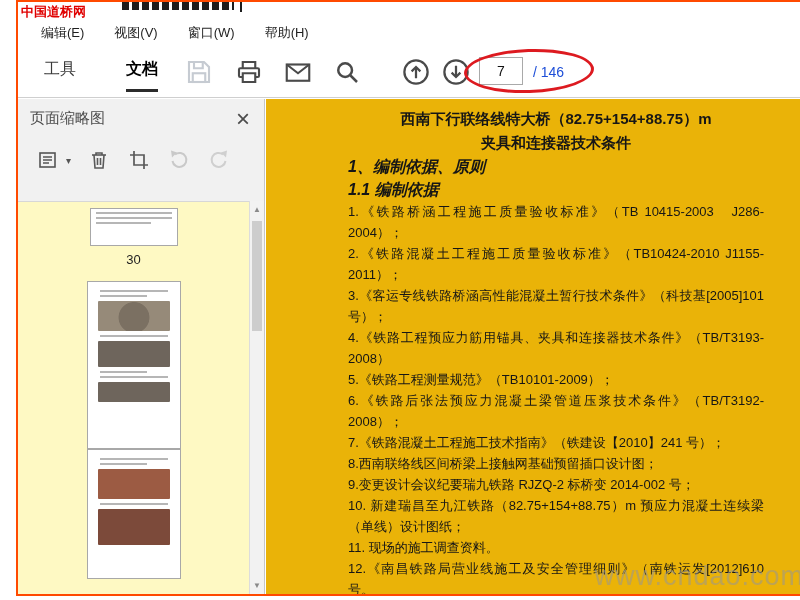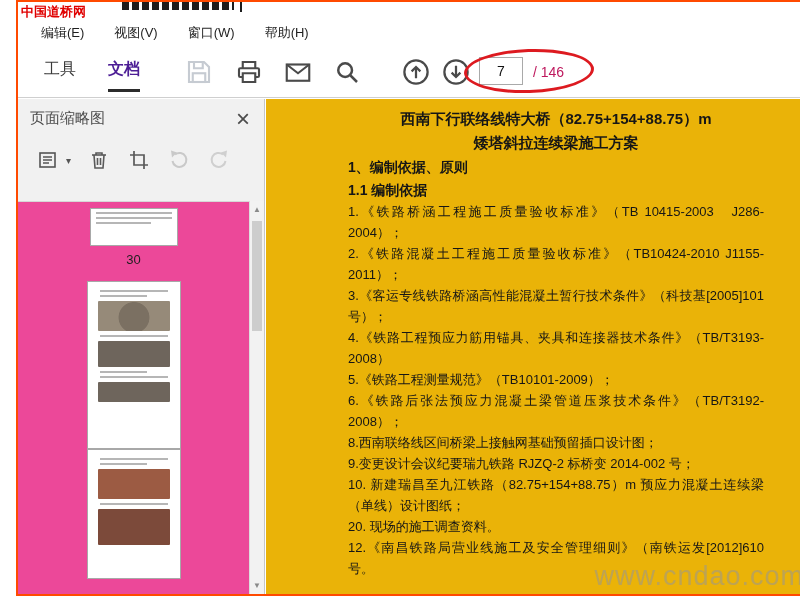--- a/index.html
+++ b/index.html
@@ -19,50 +19,50 @@
   .menubar { position:absolute; top:17px; left:0; right:0; height:27px;
              display:flex; align-items:center; padding-left:23px; gap:30px;
              font-size:13px; color:#1f1f1f; background:#fff; }
   .menubar span { cursor:default; }
 
   
   .toolbar { position:absolute; top:44px; left:0; right:0; height:52px; background:#fff;
              border-bottom:1px solid #cfcfcf;padding-left:48px; }
   .tab { position:absolute; top:13px; font-size:16px; color:#3a3a3a; padding-bottom:9px; }
   .tab.t1 { left:26px; }
-  .tab.t2 { left:90px; color:#4c1d95; font-weight:bold; border-bottom:3px solid #2b2b2b; }
+  .tab.t2 { left:108px; color:#000000; font-weight:bold; border-bottom:3px solid #2b2b2b; }
   .tbicon { position:absolute; top:11px; width:30px; height:30px; }
   .i-save   { left:166px; }
   .i-print  { left:216px; }
   .i-mail   { left:265px; }
   .i-search { left:314px; }
   .i-up     { left:383px; }
   .i-down   { left:423px; }
   .page-input { position:absolute; left:461px; top:11px; width:44px; height:28px;
                 border:1px solid #a9a9a9; text-align:center; font-size:14px; color:#111;
                 font-family:"Liberation Sans","DejaVu Sans",sans-serif; background:#fff; }
-  .page-total { position:absolute; left:515px; top:18px; font-size:14px; color:#be185d; }
+  .page-total { position:absolute; left:515px; top:18px; font-size:14px; color:#1d4ed8; }
   .red-ellipse { position:absolute; left:446px; top:3px; width:130px; height:44px;
                  border:3px solid #dd1a20; border-radius:50%; transform:rotate(-2deg);
                  pointer-events:none; }
   .login { position:absolute; left:782px; top:15px; font-size:16px; color:#7d7445; }
 
   
   .app-body { position:absolute; top:97px; left:0; right:0; bottom:0;border-radius:16px; }
 
   
   .sidebar { position:absolute; top:0; left:0; width:247px; bottom:0; background:#f1f1f1;
              border-right:1px solid #c6c6c6; }
   .sb-header { display:flex; justify-content:space-between; align-items:center;
                padding:10px 14px 6px 12px; font-size:15px; color:#4c4c4c; }
   .sb-close { font-size:24px; line-height:18px; color:#4c4c4c; cursor:pointer; }
   .sb-tools { display:flex; align-items:center; gap:16px; padding:14px 0 10px 18px; }
   .sb-tools svg { display:block; }
   .caret { font-size:10px; color:#555; margin-left:-10px; }
-  .thumbs { position:absolute; top:102px; left:0; right:15px; bottom:0; background:#ec4899;
+  .thumbs { position:absolute; top:102px; left:0; right:15px; bottom:0; background:#fef9c3;
             border-top:1px solid #d7d7d7; overflow:hidden; text-align:center; }
   .thumb-page { margin:0 auto; background:#fff; border:1px solid #a8a8a8; overflow:hidden; }
   .tp-30 { width:88px; height:38px; margin-top:6px; }
   .tp-31 { width:94px; height:168px; padding:5px 7px; }
   .tp-32 { width:94px; height:130px; margin-bottom:-10px; padding:5px 7px; }
   .tcap { font-size:13px; color:#1f1f1f; margin:6px 0 14px 0; }
   .tline { height:2px; background:#b6b6b6; margin:3px 5px; }
   .tline.short { margin-right:26px; }
   .photo { margin:4px 3px; border-radius:1px; }
   .ph-a { height:30px; background:radial-gradient(circle at 50% 55%, #7b7062 0 38%, #968a79 40%); }
@@ -72,21 +72,21 @@
   .thumb-scrollbar { position:absolute; top:102px; right:0; width:15px; bottom:0;
                      background:#f2f2f2; border-left:1px solid #dcdcdc; }
   .sb-arrow { position:absolute; left:0; right:0; text-align:center; font-size:8px; color:#8a8a8a; }
   .sb-arrow.up { top:4px; } .sb-arrow.down { bottom:4px; }
   .sb-thumbbar { position:absolute; left:2px; right:2px; top:20px; height:110px; background:#cdcdcd; }
 
   
   .doc { position:absolute; top:0; left:248px; right:0; bottom:0; background:#eab308; overflow:hidden; }
   .doc-content { position:absolute; left:82px; top:8px; width:416px; color:#161616; }
   .doc-title { text-align:center; font-weight:bold; font-size:15px; line-height:24px; }
-  .doc-h { font-weight:bold; font-size:14px; line-height:22px; margin-top:1px; }
+  .doc-h { font-weight:bold; font-size:16px; line-height:22px; margin-top:1px;font-style:italic; }
   .doc-item { font-size:13px; line-height:21px; text-align:justify; }
 
   .wm-grey { position:absolute; right:6px; bottom:2px; font-size:27px; letter-spacing:1px;
              color:rgba(150,150,150,.55); font-weight:normal; }
 </style>
 </head>
 <body>
 
 <div class="window">
 
@@ -207,33 +207,34 @@
         <div class="sb-arrow up">▲</div>
         <div class="sb-thumbbar"></div>
         <div class="sb-arrow down">▼</div>
       </div>
     </div>
 
     <div class="doc">
 
       <div class="doc-content">
         <div class="doc-title">西南下行联络线特大桥（82.75+154+88.75）m</div>
-        <div class="doc-title">矮塔斜拉连续梁施工方案</div>
+        <div class="doc-title">夹具和连接器技术条件</div>
         <div class="doc-h">1、编制依据、原则</div>
         <div class="doc-h">1.1 编制依据</div>
         <div class="doc-item">1.《铁路桥涵工程施工质量验收标准》（TB 10415-2003　J286-2004）；</div>
         <div class="doc-item">2.《铁路混凝土工程施工质量验收标准》（TB10424-2010 J1155-2011）；</div>
         <div class="doc-item">3.《客运专线铁路桥涵高性能混凝土暂行技术条件》（科技基[2005]101 号）；</div>
         <div class="doc-item">4.《铁路工程预应力筋用锚具、夹具和连接器技术条件》（TB/T3193-2008）</div>
         <div class="doc-item">5.《铁路工程测量规范》（TB10101-2009）；</div>
         <div class="doc-item">6.《铁路后张法预应力混凝土梁管道压浆技术条件》（TB/T3192-2008）；</div>
+        <div class="doc-item">7.《铁路混凝土工程施工技术指南》（铁建设【2010】241 号）；</div>
         <div class="doc-item">8.西南联络线区间桥梁上接触网基础预留插口设计图；</div>
         <div class="doc-item">9.变更设计会议纪要瑞九铁路 RJZQ-2 标桥变 2014-002 号；</div>
         <div class="doc-item">10. 新建瑞昌至九江铁路（82.75+154+88.75）m 预应力混凝土连续梁（单线）设计图纸；</div>
-        <div class="doc-item">20. 现场的施工调查资料。</div>
+        <div class="doc-item">11. 现场的施工调查资料。</div>
         <div class="doc-item">12.《南昌铁路局营业线施工及安全管理细则》（南铁运发[2012]610 号。</div>
 
       </div>
     </div>
   </div>
 
   <span class="wm-grey">www.cndao.com</span>
 </div>
 
 </body></html>

